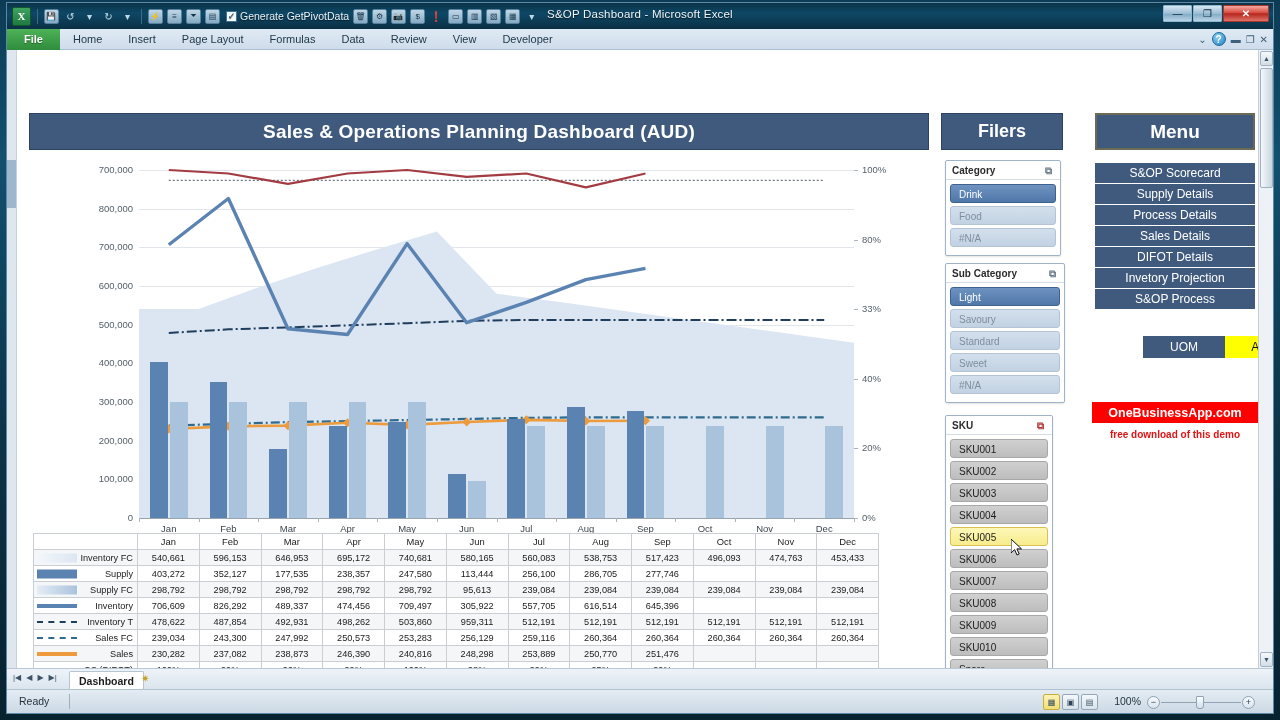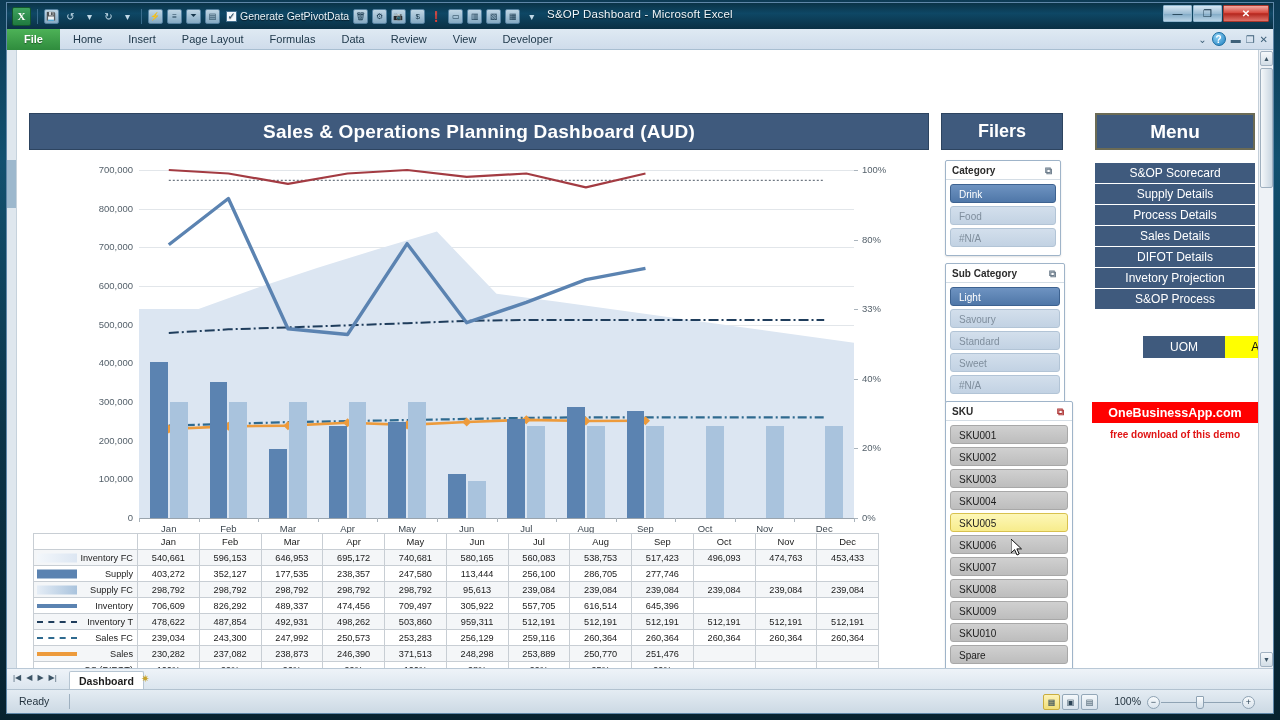--- a/index.html
+++ b/index.html
@@ -613,21 +613,21 @@
                 <td>260,364</td>
                 <td>260,364</td>
                 <td>260,364</td>
               </tr>
               <tr class="alt">
                 <td class="rowlab"><span class="swatch" style="height: 4px; background: rgb(237, 155, 60);"></span><span>Sales</span></td>
                 <td>230,282</td>
                 <td>237,082</td>
                 <td>238,873</td>
                 <td>246,390</td>
-                <td>371,513</td>
+                <td>240,816</td>
                 <td>248,298</td>
                 <td>253,889</td>
                 <td>250,770</td>
                 <td>251,476</td>
                 <td></td>
                 <td></td>
                 <td></td>
               </tr>
               <tr>
                 <td class="rowlab"><span>CS (DIFOT)</span></td>
@@ -660,21 +660,21 @@
             <div class="slicer" style="left: 938px; top: 213px; width: 120px;">
               <div class="slicer-title"><span>Sub Category</span><span class="slicer-clear">⧉</span></div>
               <div class="slicer-body">
                 <div class="sl-item sel">Light</div>
                 <div class="sl-item unsel">Savoury</div>
                 <div class="sl-item unsel">Standard</div>
                 <div class="sl-item unsel">Sweet</div>
                 <div class="sl-item unsel">#N/A</div>
               </div>
             </div>
-            <div class="slicer" style="left: 938px; top: 351px; width: 128px;">
+            <div class="slicer" style="left: 938px; top: 365px; width: 108px;">
               <div class="slicer-title"><span>SKU</span><span class="slicer-clear red">⧉</span></div>
               <div class="slicer-body">
                 <div class="sl-item grey">SKU001</div>
                 <div class="sl-item grey">SKU002</div>
                 <div class="sl-item grey">SKU003</div>
                 <div class="sl-item grey">SKU004</div>
                 <div class="sl-item hover">SKU005</div>
                 <div class="sl-item grey">SKU006</div>
                 <div class="sl-item grey">SKU007</div>
                 <div class="sl-item grey">SKU008</div>

